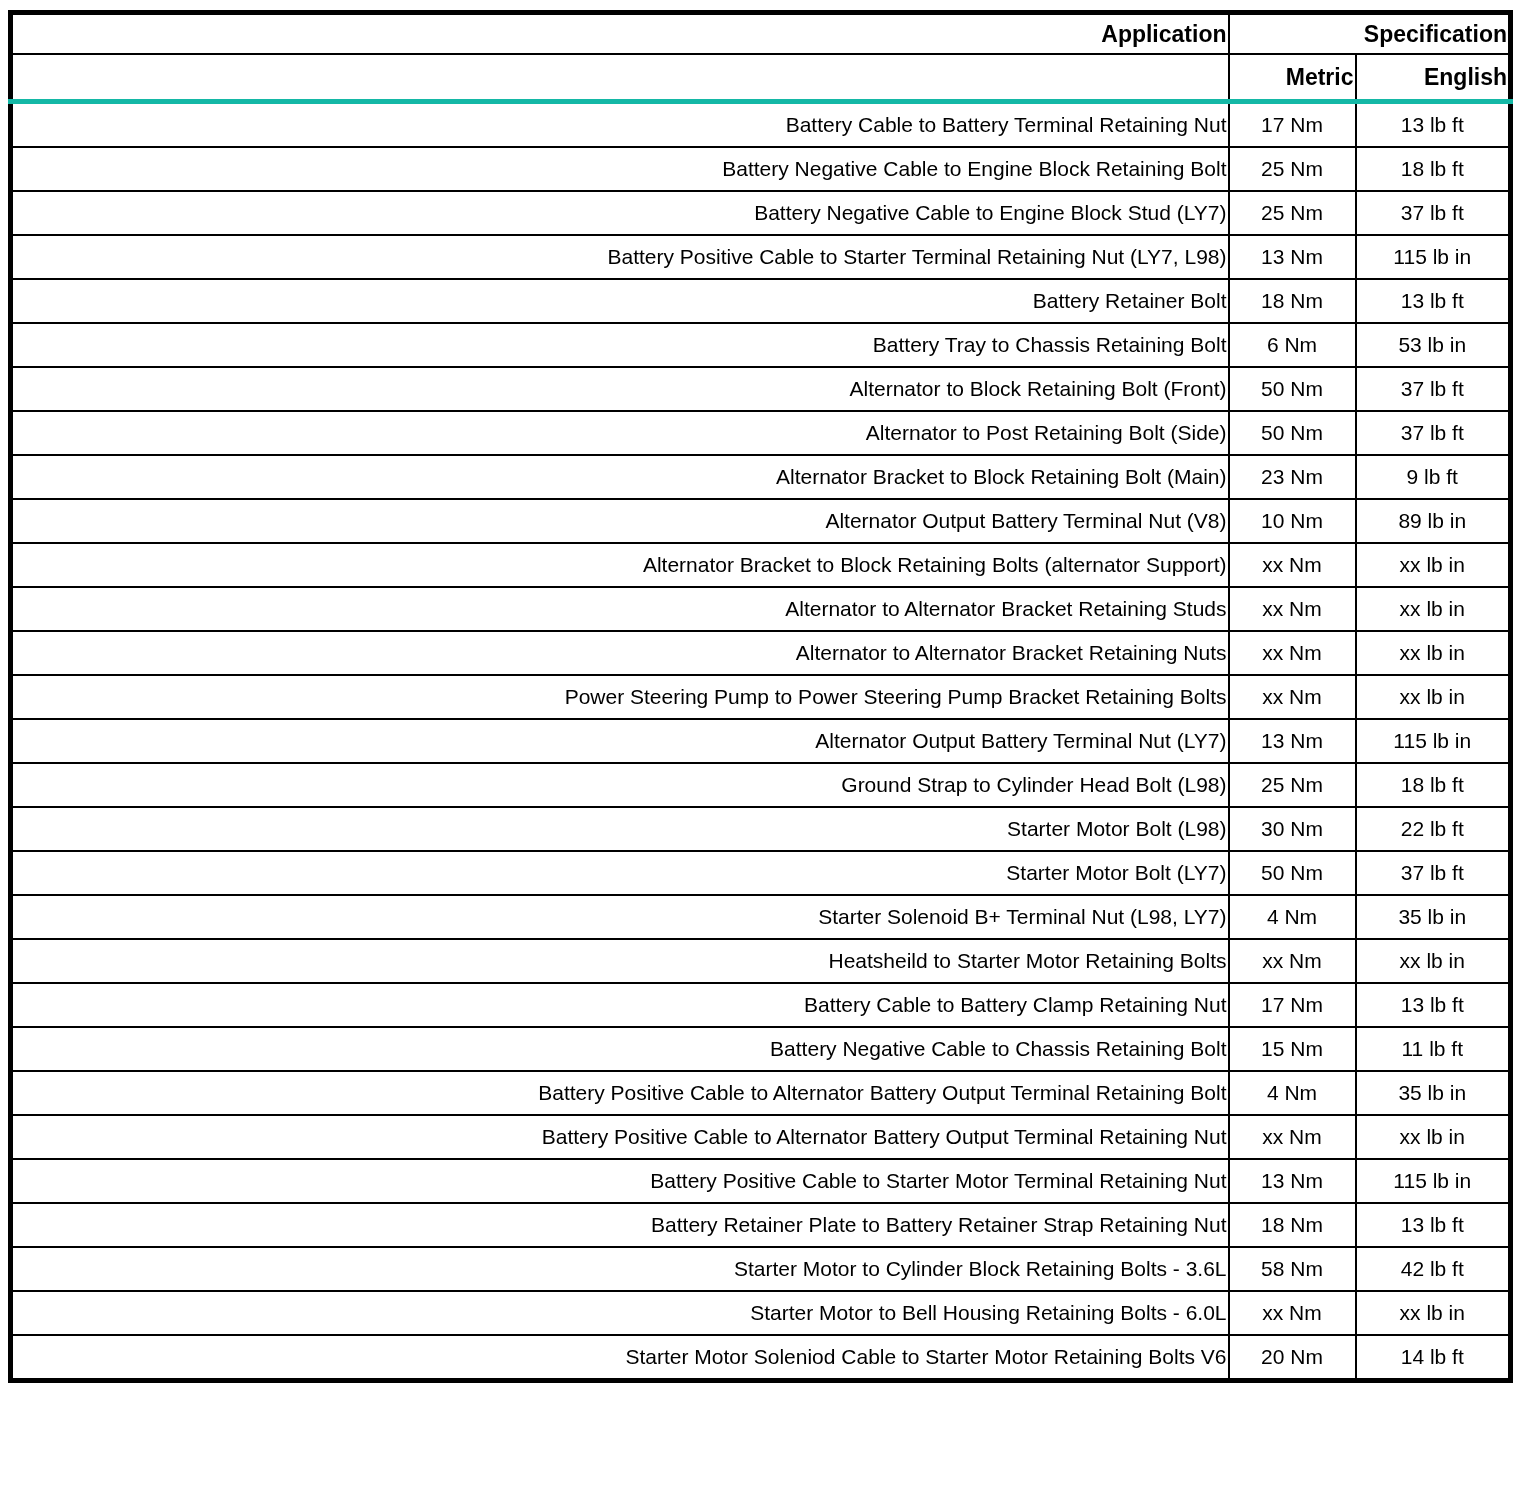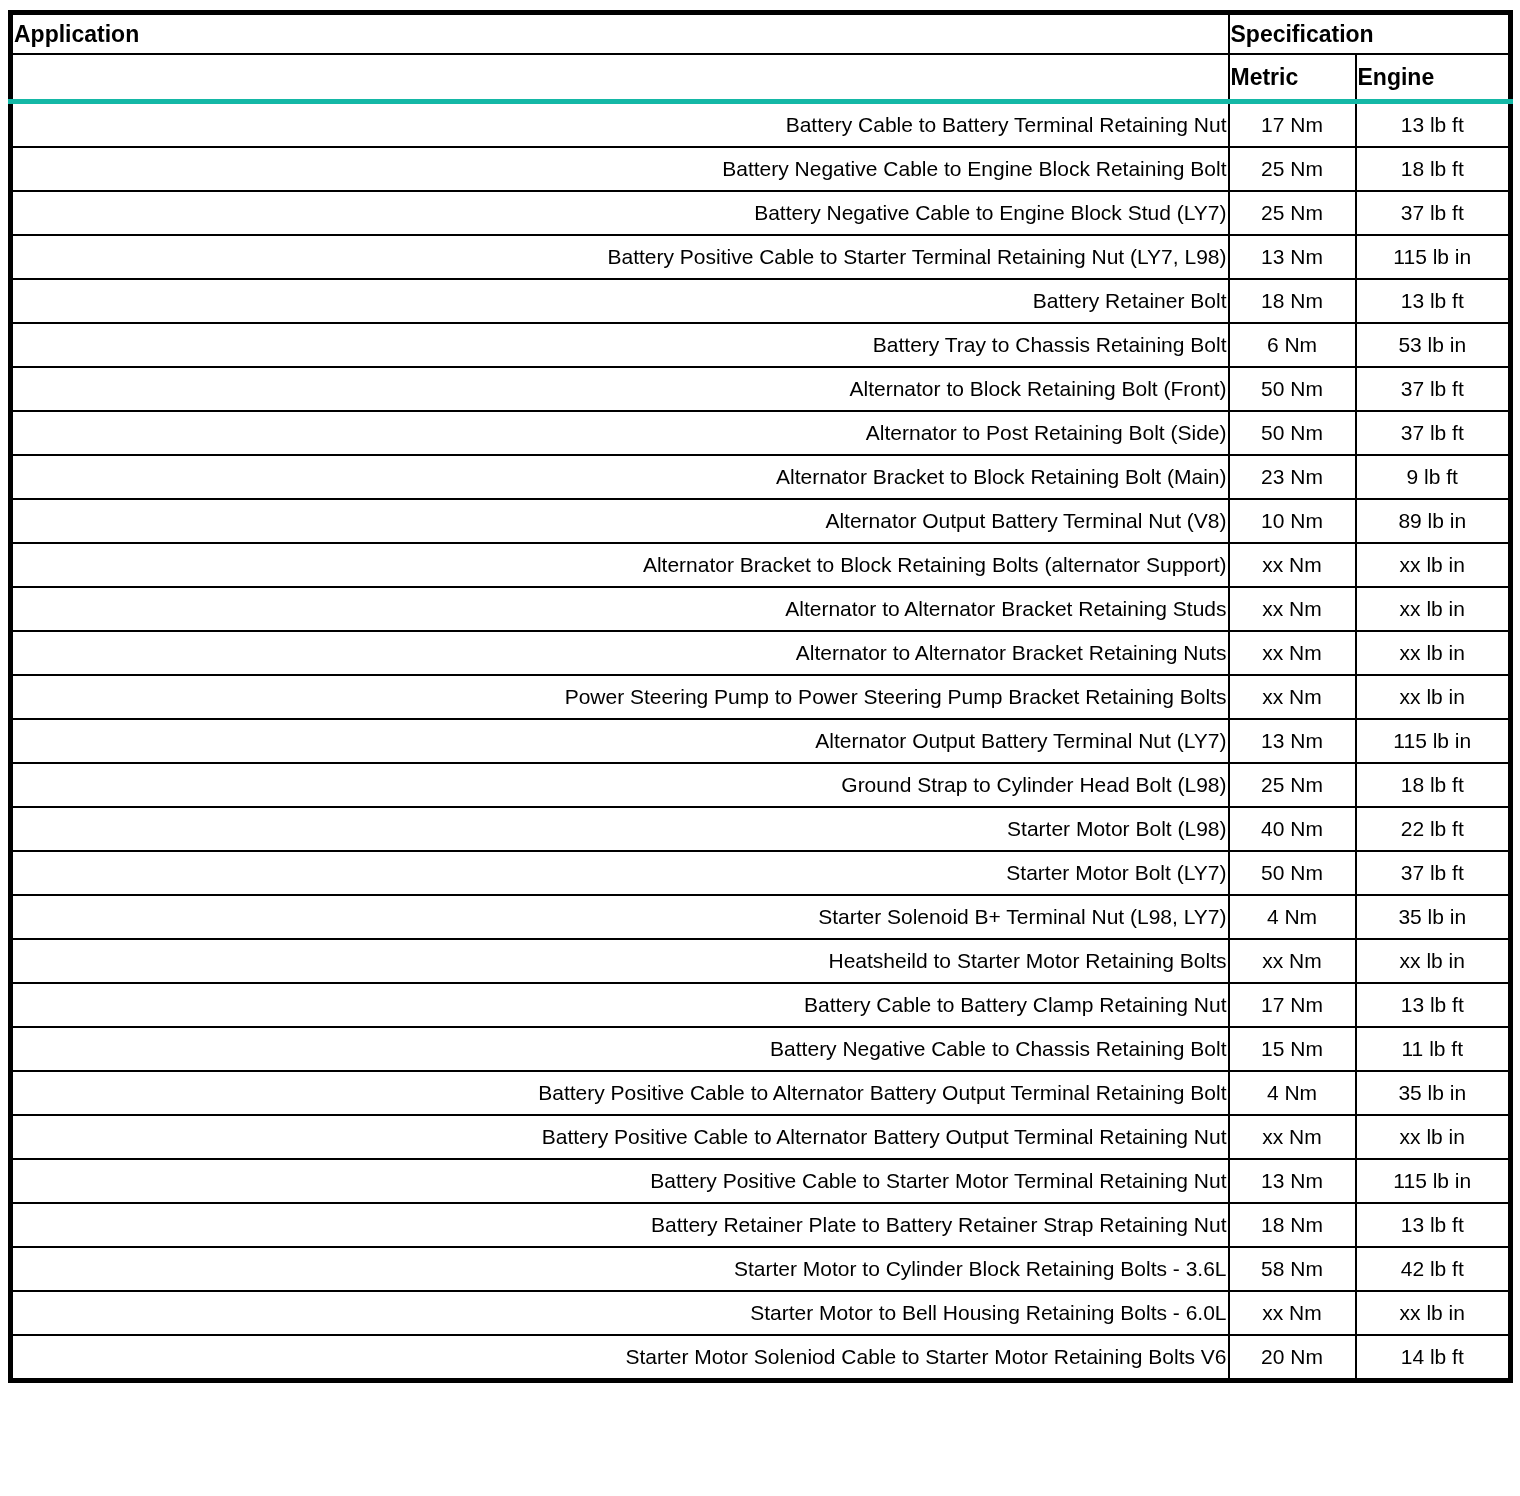--- a/index.html
+++ b/index.html
@@ -25,21 +25,21 @@
   .spec-table th,
   .spec-table td {
     border: 2px solid #000000;
     vertical-align: middle;
     overflow: hidden;
     white-space: nowrap;
   }
   .spec-table thead th {
     font-weight: bold;
     font-size: 23px;
-    text-align: left;
+    text-align: right;
     background: #ffffff;
   }
   .spec-table thead tr.group-row th {
     height: 36px;
   }
   .spec-table thead tr.unit-row th {
     height: 42px;
     border-bottom: 5px solid #14b8a6;
   }
   .spec-table tbody td {
@@ -68,21 +68,21 @@
       <col class="col-english">
     </colgroup>
     <thead>
       <tr class="group-row">
         <th>Application</th>
         <th colspan="2">Specification</th>
       </tr>
       <tr class="unit-row">
         <th></th>
         <th>Metric</th>
-        <th>Engine</th>
+        <th>English</th>
       </tr>
     </thead>
     <tbody>
   <tr>
     <td class="app">Battery Cable to Battery Terminal Retaining Nut</td>
     <td class="val">17 Nm</td>
     <td class="val">13 lb ft</td>
   </tr>
 
   <tr>
@@ -171,21 +171,21 @@
   </tr>
 
   <tr>
     <td class="app">Ground Strap to Cylinder Head Bolt (L98)</td>
     <td class="val">25 Nm</td>
     <td class="val">18 lb ft</td>
   </tr>
 
   <tr>
     <td class="app">Starter Motor Bolt (L98)</td>
-    <td class="val">40 Nm</td>
+    <td class="val">30 Nm</td>
     <td class="val">22 lb ft</td>
   </tr>
 
   <tr>
     <td class="app">Starter Motor Bolt (LY7)</td>
     <td class="val">50 Nm</td>
     <td class="val">37 lb ft</td>
   </tr>
 
   <tr>

